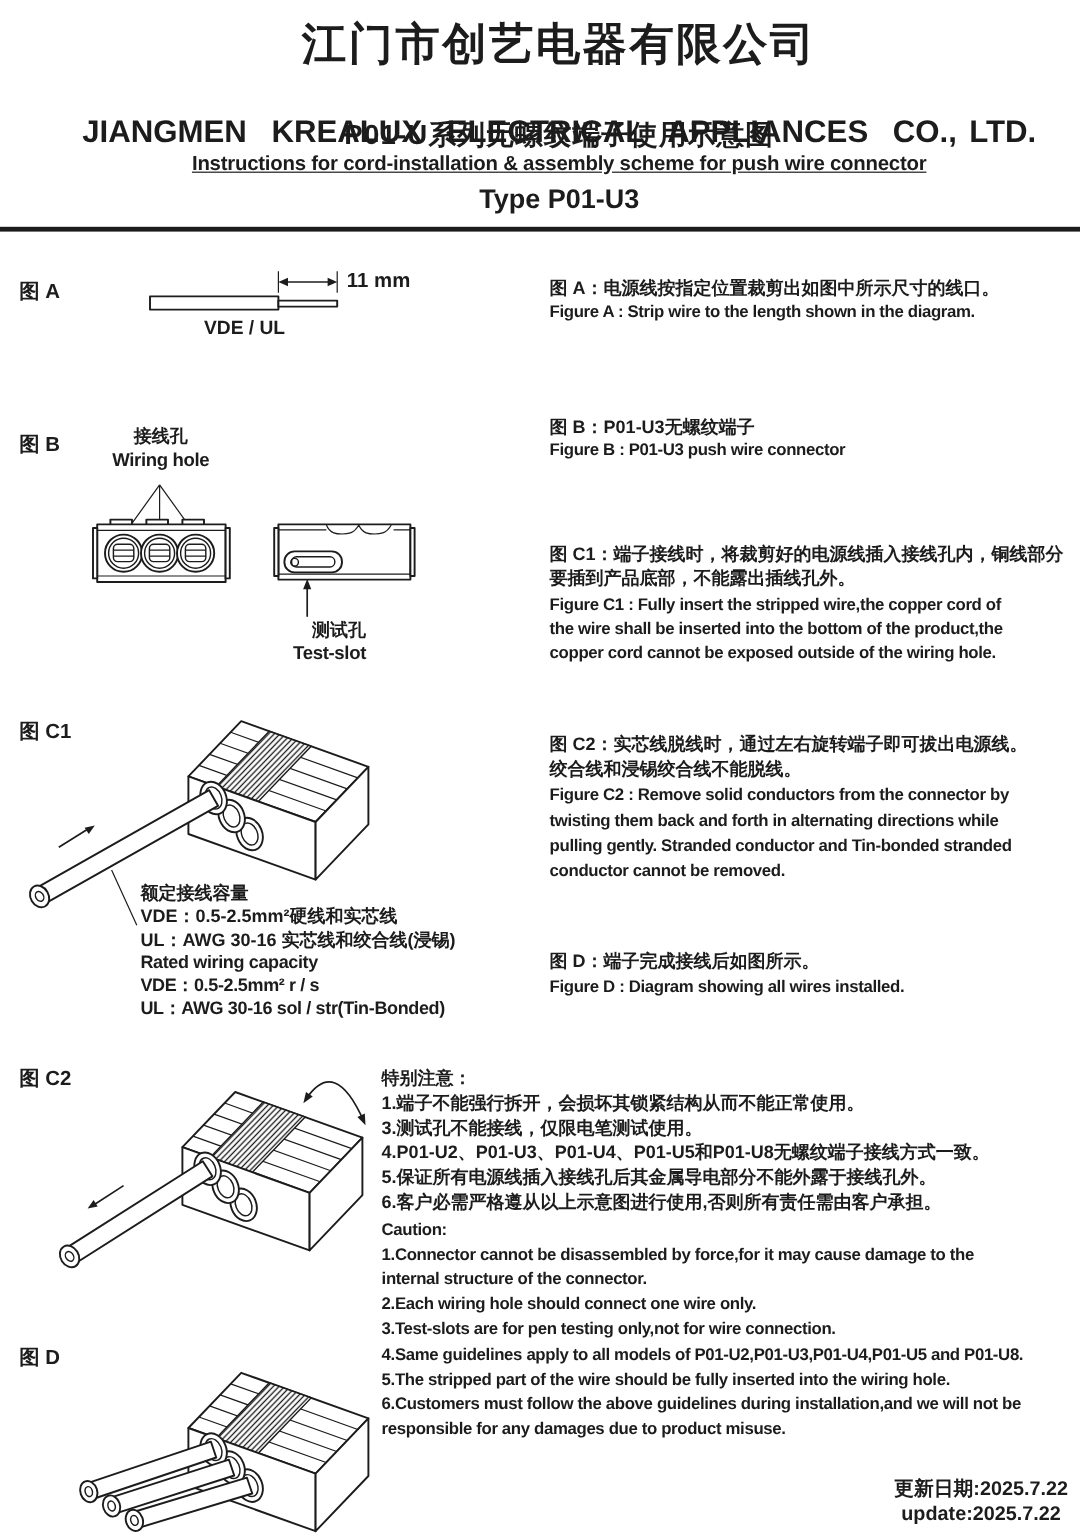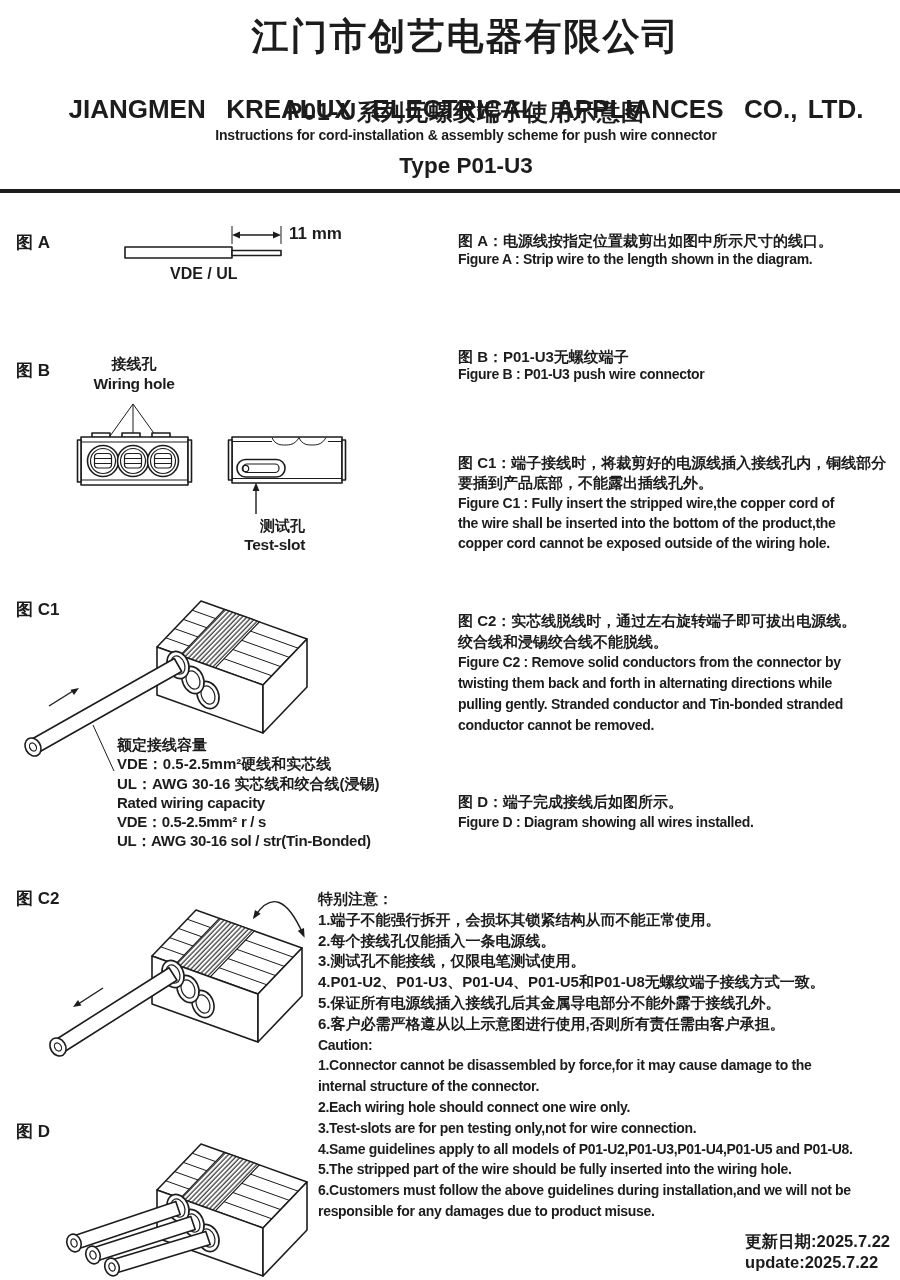--- a/index.html
+++ b/index.html
@@ -10,31 +10,31 @@
     color:#1c1c1c; font-weight:bold; overflow:hidden;
   }
   .abs { position:absolute; white-space:nowrap; }
   .ctr { text-align:center; width:100%;padding-left:32px; }
   .z { font-size:15px; }
   .e { font-size:14px; letter-spacing:-0.3px; }
   .figlabel { font-size:17px; }
   .hdr-zh1 { top:12px; font-size:37px; letter-spacing:2px; }
   .hdr-en1 { top:58px; font-size:26px; word-spacing:3px; white-space:pre;margin-top:36px; }
   .hdr-zh2 { top:97px; font-size:23px; letter-spacing:1px; }
-  .hdr-en2 { top:127px; font-size:14px; letter-spacing:-0.2px; }
+  .hdr-en2 { top:127px; font-size:17px; letter-spacing:-0.2px;text-decoration:underline; }
   .hdr-type { top:153px; font-size:22.5px; }
   .divider { position:absolute; top:189px; left:0; width:900px; height:3.5px; background:#1c1c1c; }
   .blk div { overflow:visible; }
   svg { position:absolute; overflow:visible; }
   .face { fill:#fff; stroke:#1c1c1c; stroke-width:1.6; stroke-linejoin:round; }
   .thin { fill:none; stroke:#1c1c1c; stroke-width:1; }
   .med  { fill:none; stroke:#1c1c1c; stroke-width:1.4; }
   .bore { fill:none; stroke:#1c1c1c; stroke-width:1.2; }
   .ah   { fill:#1c1c1c; stroke:none; }
-  .footer { text-align:left; font-size:16.5px; line-height:21px; }
+  .footer { text-align:center; font-size:16.5px; line-height:21px; }
 </style>
 </head>
 <body>
 
 <div class="page">
 
   <svg width="0" height="0" style="position:absolute" aria-hidden="true">
     <defs>
       <pattern id="hatch" width="4" height="3.4" patternUnits="userSpaceOnUse" patternTransform="rotate(-46)">
         <rect width="4" height="3.4" fill="#ffffff"></rect>
@@ -216,21 +216,20 @@
     <div class="z">VDE：0.5-2.5mm²硬线和实芯线</div>
     <div class="z">UL：AWG 30-16 实芯线和绞合线(浸锡)</div>
     <div class="e" style="font-size:15px">Rated wiring capacity</div>
     <div class="e" style="font-size:15px">VDE：0.5-2.5mm² r / s</div>
     <div class="e" style="font-size:15px">UL：AWG 30-16 sol / str(Tin-Bonded)</div>
   </div>
 
   <div class="abs blk" style="left:318px;top:889px;line-height:20.8px">
     <div class="z">特别注意：</div>
     <div class="z">1.端子不能强行拆开，会损坏其锁紧结构从而不能正常使用。</div>
-    <div class="z">2.每个接线孔仅能插入一条电源线。</div>
     <div class="z">3.测试孔不能接线，仅限电笔测试使用。</div>
     <div class="z">4.P01-U2、P01-U3、P01-U4、P01-U5和P01-U8无螺纹端子接线方式一致。</div>
     <div class="z">5.保证所有电源线插入接线孔后其金属导电部分不能外露于接线孔外。</div>
     <div class="z">6.客户必需严格遵从以上示意图进行使用,否则所有责任需由客户承担。</div>
     <div class="e">Caution:</div>
     <div class="e">1.Connector cannot be disassembled by force,for it may cause damage to the</div>
     <div class="e">internal structure of the connector.</div>
     <div class="e">2.Each wiring hole should connect one wire only.</div>
     <div class="e">3.Test-slots are for pen testing only,not for wire connection.</div>
     <div class="e">4.Same guidelines apply to all models of P01-U2,P01-U3,P01-U4,P01-U5 and P01-U8.</div>

